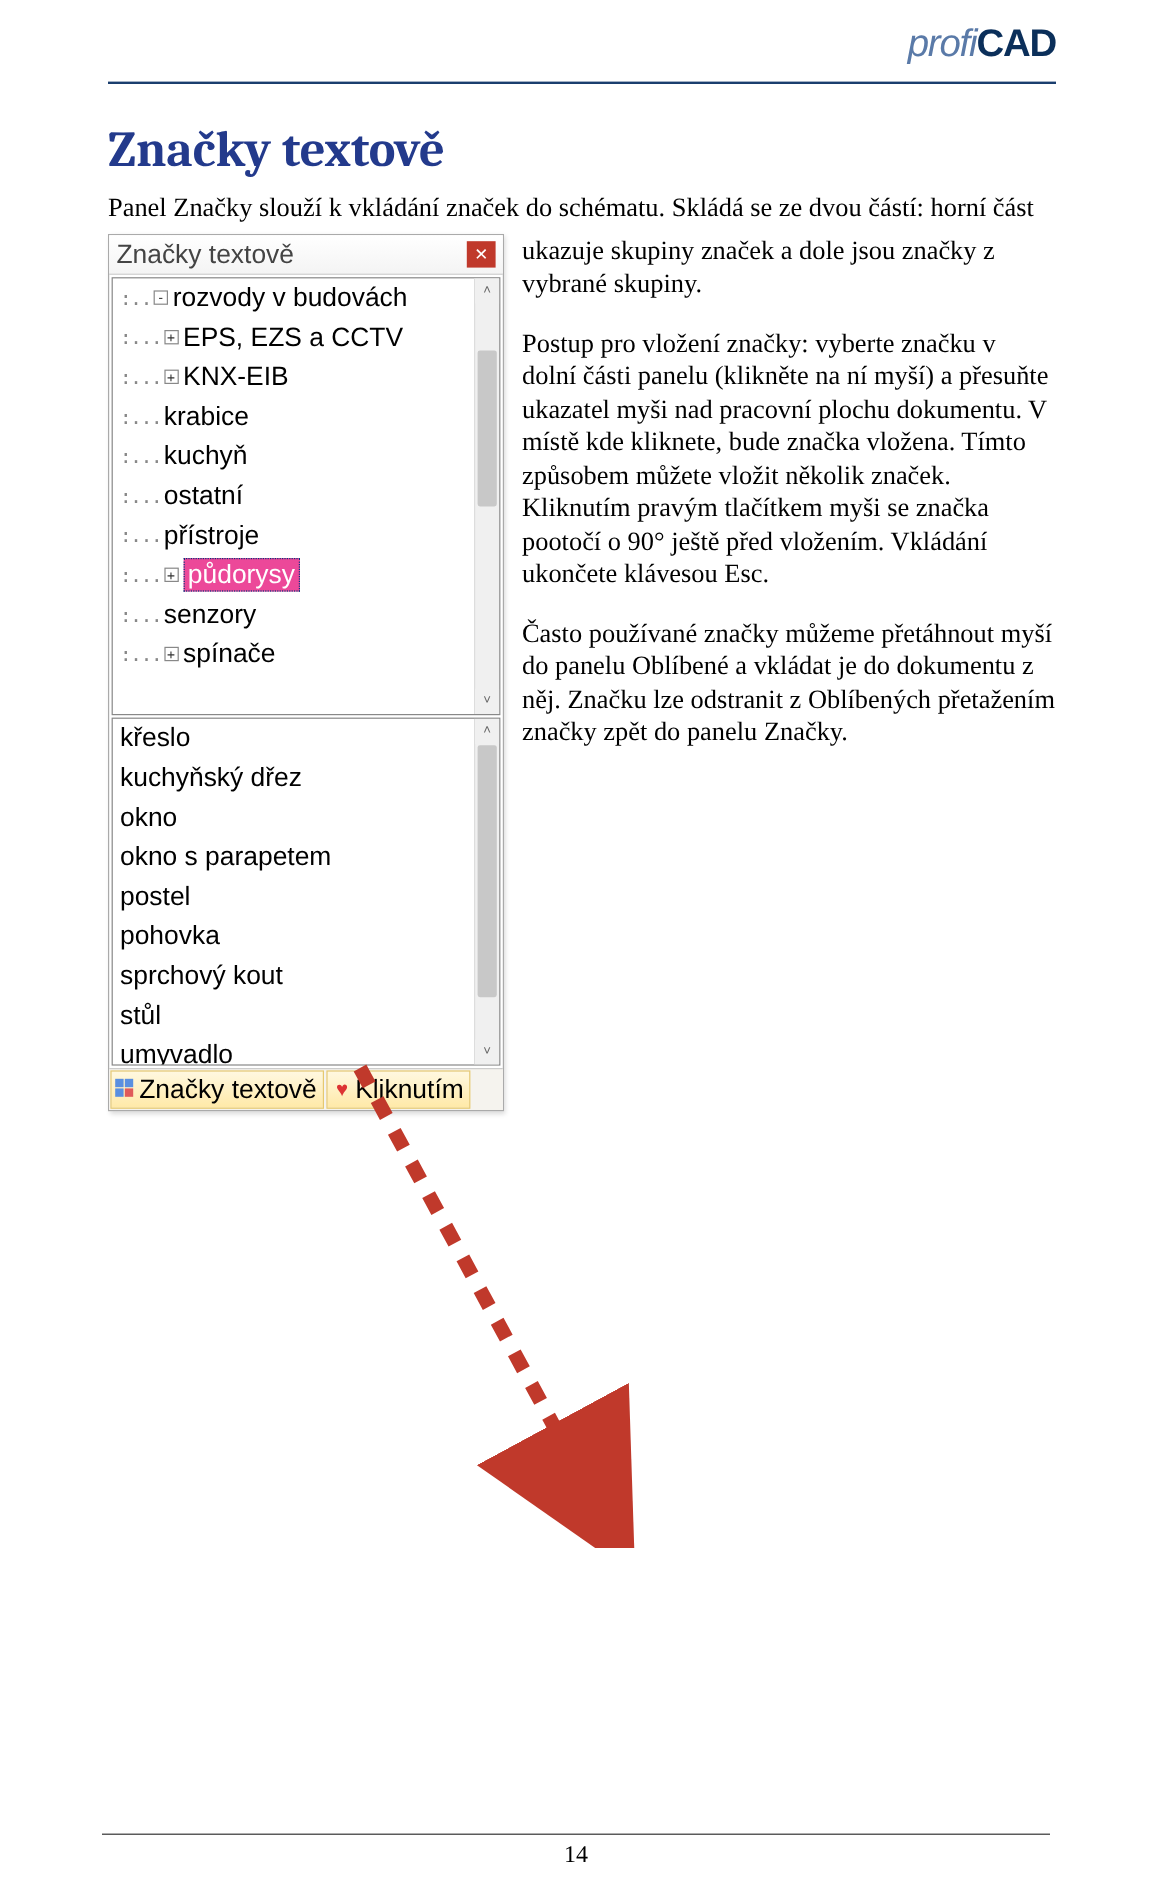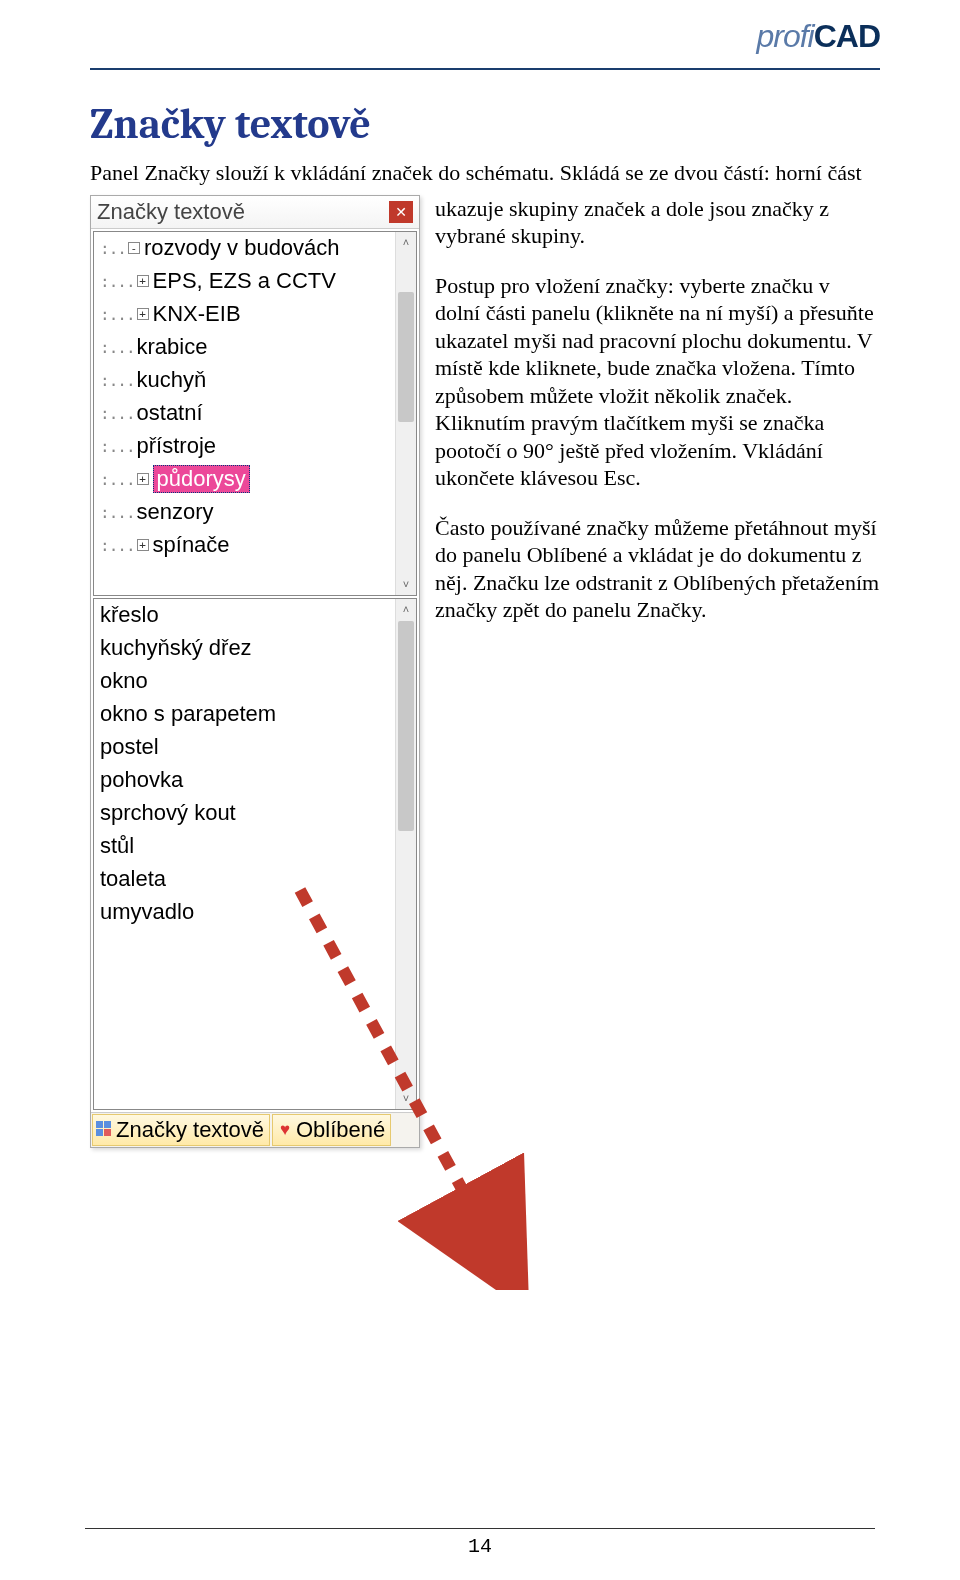--- a/index.html
+++ b/index.html
@@ -83,21 +83,21 @@
   .tree-pane, .list-pane {
     position: relative;
     border: 1px solid #888;
     margin: 2px;
     background: #fff;
     font-family: 'Segoe UI', Tahoma, sans-serif;
     font-size: 22px;
     overflow: hidden;
   }
   .tree-pane { height: 365px; }
-  .list-pane { height: 512px; }
+  .list-pane { height: 290px; }
   .scroll-track {
     position: absolute; right: 0; top: 0; bottom: 0;
     width: 21px; background: #f0f0f0;
     border-left: 1px solid #ddd;
   }
   .scroll-btn {
     position: absolute; left: 0; right: 0; height: 21px;
     background: #f0f0f0;
     display: flex; align-items: center; justify-content: center;
     color: #666; font-size: 11px;
@@ -184,21 +184,21 @@
     position: absolute;
     left: 280px;
     top: 870px;
     pointer-events: none;
   }
   .page-num {
     position: absolute;
     bottom: 22px;
     left: 0; right: 0;
     text-align: center;
-    font-family: Liberation Mono, monospace;
+    font-family: Liberation Serif, serif;
     font-size: 20px;
     border-top: 1px solid #333;
     width: 790px;
     margin: 0 auto;
     padding-top: 6px;
   }
 </style>
 </head>
 <body>
 
@@ -276,38 +276,37 @@
       <div class="list-pane">
         <div class="list-items" id="list-items">
             <div class="list-item">křeslo</div>
             <div class="list-item">kuchyňský dřez</div>
             <div class="list-item">okno</div>
             <div class="list-item">okno s parapetem</div>
             <div class="list-item">postel</div>
             <div class="list-item">pohovka</div>
             <div class="list-item">sprchový kout</div>
             <div class="list-item">stůl</div>
-            <div class="list-item">toaleta</div>
             <div class="list-item">umyvadlo</div>
           </div>
         <div class="scroll-track">
           <div class="scroll-btn top">˄</div>
           <div class="scroll-thumb" style="top:22px;height:210px;"></div>
           <div class="scroll-btn bot">˅</div>
         </div>
       </div>
 
       <div class="tabs">
         <div class="tab">
           <span class="tab-icon thumb-icon"></span>
           <span>Značky textově</span>
         </div>
         <div class="tab">
           <span class="tab-icon heart-icon">♥</span>
-          <span>Oblíbené</span>
+          <span>Kliknutím</span>
         </div>
       </div>
     </div>
 
     <div class="right-text">
       <p style="margin-top:-50px;">ukazuje skupiny značek a dole jsou značky z vybrané skupiny.</p>
       <p>Postup pro vložení značky: vyberte značku v dolní části panelu (klikněte na ní myší) a přesuňte ukazatel myši nad pracovní plochu dokumentu. V místě kde kliknete, bude značka vložena. Tímto způsobem můžete vložit několik značek. Kliknutím pravým tlačítkem myši se značka pootočí o 90° ještě před vložením. Vkládání ukončete klávesou Esc.</p>
       <p>Často používané značky můžeme přetáhnout myší do panelu Oblíbené a vkládat je do dokumentu z něj. Značku lze odstranit z Oblíbených přetažením značky zpět do panelu Značky.</p>
     </div>
   </div>

